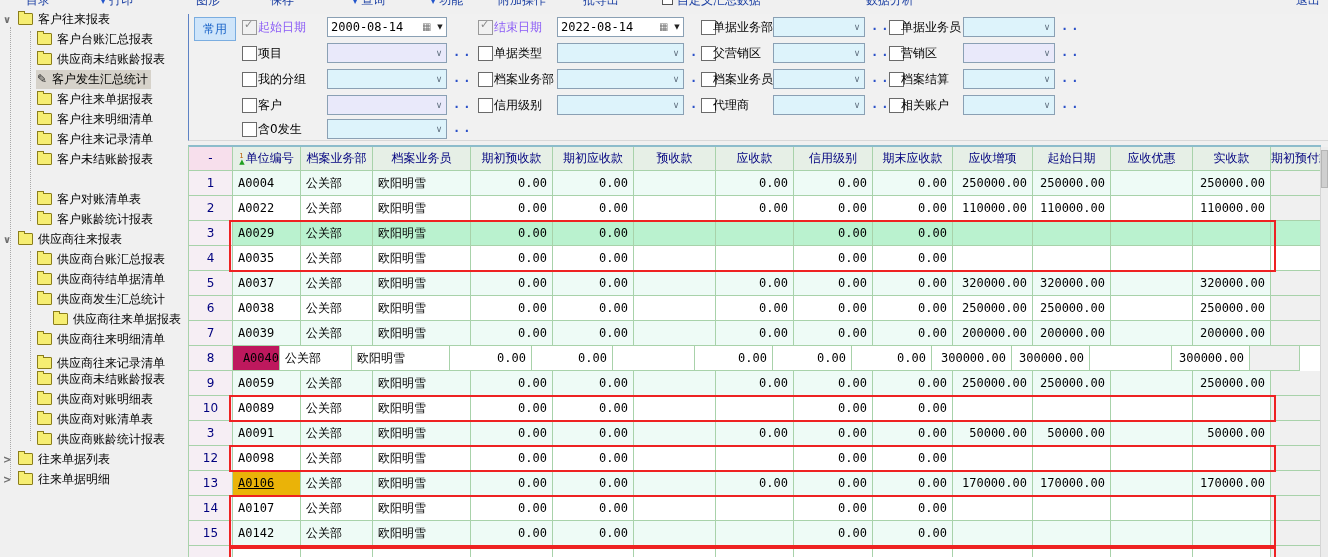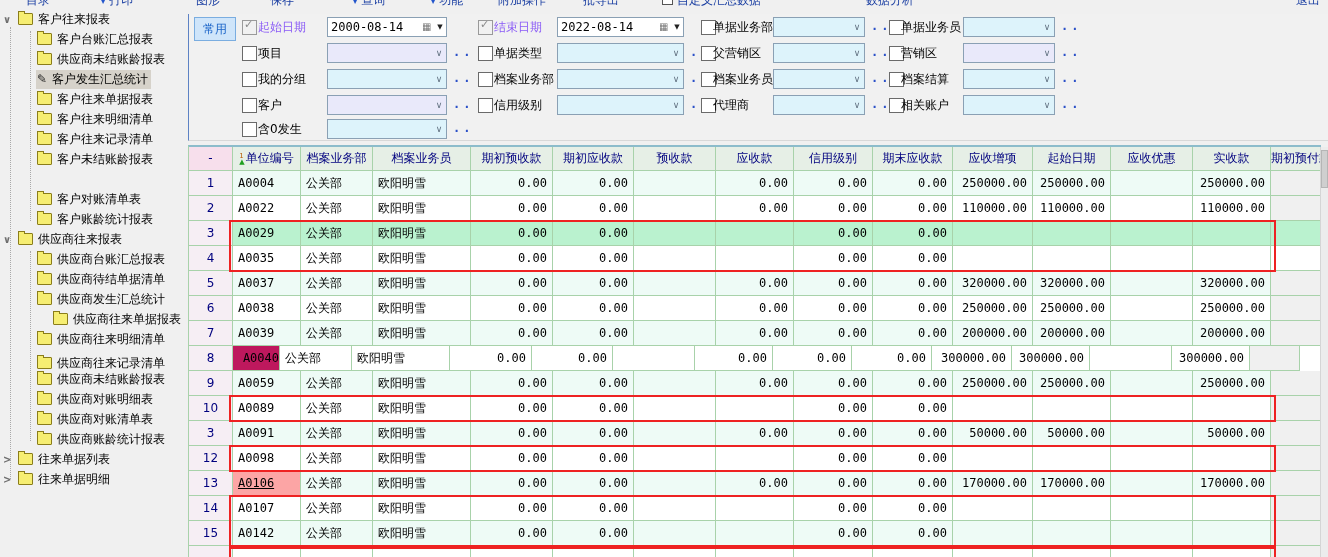--- a/index.html
+++ b/index.html
@@ -568,21 +568,21 @@
         <div class="bcell right" style="width: 79px; background: rgb(255, 255, 255);">0.00</div>
         <div class="bcell right" style="width: 80px; background: rgb(255, 255, 255);">0.00</div>
         <div class="bcell right" style="width: 80px; background: rgb(255, 255, 255);"></div>
         <div class="bcell right" style="width: 78px; background: rgb(255, 255, 255);"></div>
         <div class="bcell right" style="width: 82px; background: rgb(255, 255, 255);"></div>
         <div class="bcell right" style="width: 78px; background: rgb(255, 255, 255);"></div>
         <div class="bcell right" style="width: 50px; background: rgb(240, 240, 240);"></div>
       </div>
       <div class="brow" style="top: 324px;">
         <div class="bcell rnum" style="width: 44px;">13</div>
-        <div class="bcell left" style="width: 68px; background: #fca5a5; text-decoration: underline;">A0106</div>
+        <div class="bcell left" style="width: 68px; background: #eab308; text-decoration: underline;">A0106</div>
         <div class="bcell left cjk" style="width: 72px; background: rgb(238, 251, 246);">公关部</div>
         <div class="bcell left cjk" style="width: 98px; background: rgb(238, 251, 246);">欧阳明雪</div>
         <div class="bcell right" style="width: 82px; background: rgb(238, 251, 246);">0.00</div>
         <div class="bcell right" style="width: 81px; background: rgb(238, 251, 246);">0.00</div>
         <div class="bcell right" style="width: 82px; background: rgb(238, 251, 246);"></div>
         <div class="bcell right" style="width: 78px; background: rgb(238, 251, 246);">0.00</div>
         <div class="bcell right" style="width: 79px; background: rgb(238, 251, 246);">0.00</div>
         <div class="bcell right" style="width: 80px; background: rgb(238, 251, 246);">0.00</div>
         <div class="bcell right" style="width: 80px; background: rgb(238, 251, 246);">170000.00</div>
         <div class="bcell right" style="width: 78px; background: rgb(238, 251, 246);">170000.00</div>

